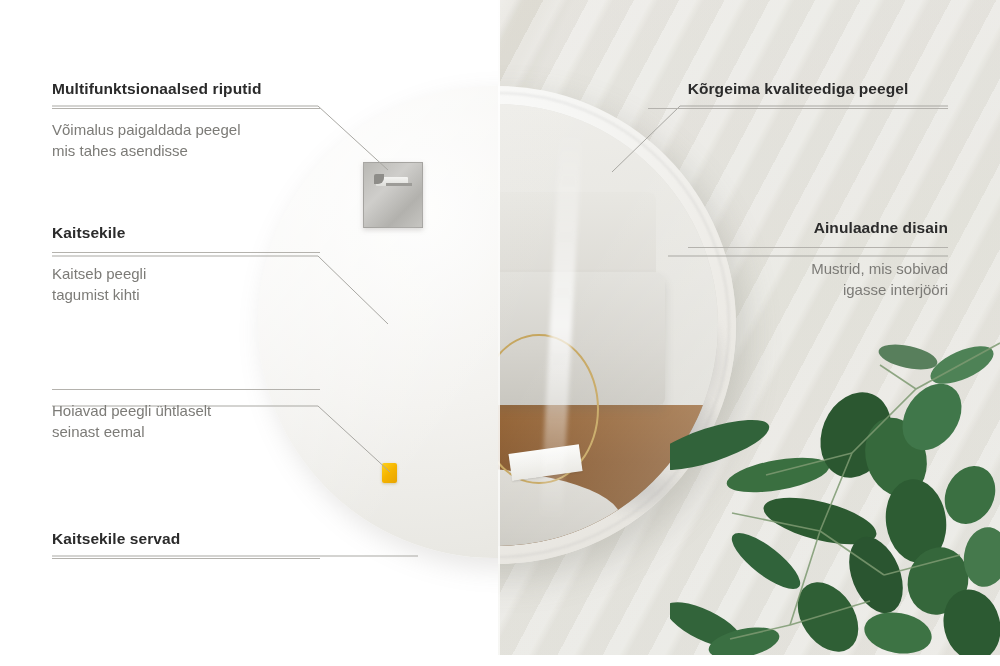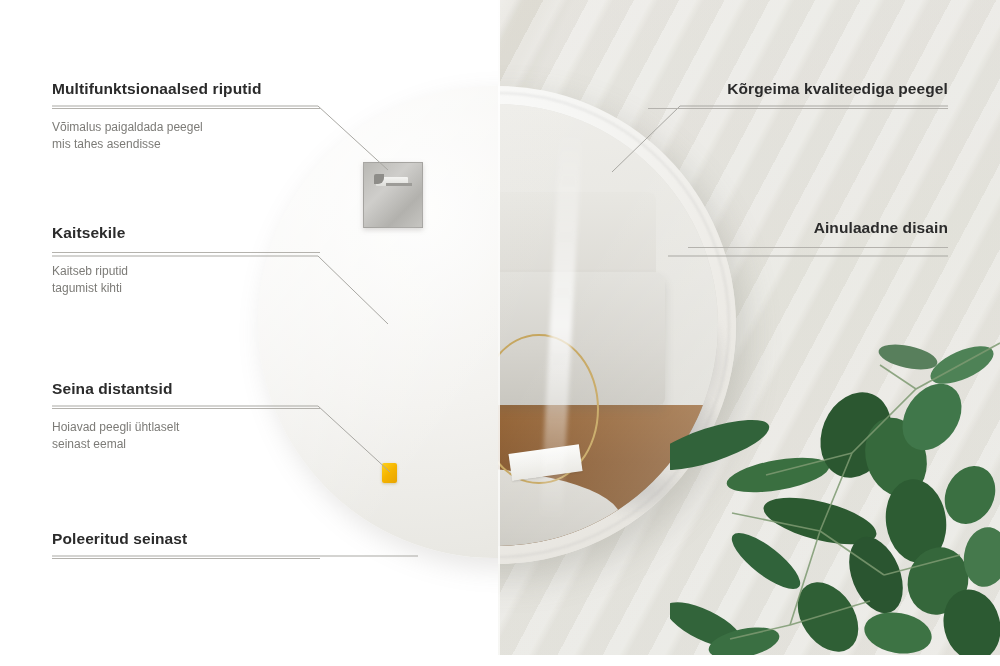--- a/index.html
+++ b/index.html
@@ -144,21 +144,21 @@
   
   .callout { position:absolute; z-index:9; }
   .callout h3 {
     font-size:15.5px; font-weight:bold; color:#2b2b2b; letter-spacing:.1px;
     white-space:nowrap; line-height:1.2;
   }
   .callout .rule {
     height:1px; background:#b4b2ad; margin:9px 0 10px 0;
   }
   .callout p {
-    font-size:12px; color:#7c7b77; line-height:1.42; white-space:pre-line;
+    font-size:15px; color:#7c7b77; line-height:1.42; white-space:pre-line;
     font-weight:400;
   }
   .left-callout { left:52px; text-align:left; width:268px; }
   .right-callout { text-align:right; }
 
   .lines { position:absolute; inset:0; z-index:8; pointer-events:none; }
 
   
   .hanger {
     position:absolute; left:363px; top:162px; width:60px; height:66px;
@@ -286,39 +286,40 @@
   <div class="callout left-callout" style="top:80px;">
     <h3>Multifunktsionaalsed riputid</h3>
     <div class="rule"></div>
     <p>Võimalus paigaldada peegel
 mis tahes asendisse</p>
   </div>
 
   <div class="callout left-callout" style="top:224px;">
     <h3>Kaitsekile</h3>
     <div class="rule"></div>
-    <p>Kaitseb riputid
+    <p>Kaitseb peegli
 tagumist kihti</p>
   </div>
 
   <div class="callout left-callout" style="top:380px;">
-    <h3>Seina distantsid</h3>
     <div class="rule"></div>
     <p>Hoiavad peegli ühtlaselt
 seinast eemal</p>
   </div>
 
   <div class="callout left-callout" style="top:530px;">
-    <h3>Poleeritud seinast</h3>
-    <div class="rule"></div>
-  </div>
-
-  <div class="callout right-callout" style="top:80px; right:52px; width:300px;">
+    <h3>Kaitsekile servad</h3>
+    <div class="rule"></div>
+  </div>
+
+  <div class="callout right-callout" style="top:80px; right:52px; width:300px;text-align:center;">
     <h3>Kõrgeima kvaliteediga peegel</h3>
     <div class="rule"></div>
   </div>
 
   <div class="callout right-callout" style="top:219px; right:52px; width:260px;">
     <h3>Ainulaadne disain</h3>
     <div class="rule"></div>
+    <p>Mustrid, mis sobivad
+igasse interjööri</p>
   </div>
 
 </div>
 
 </body></html>

